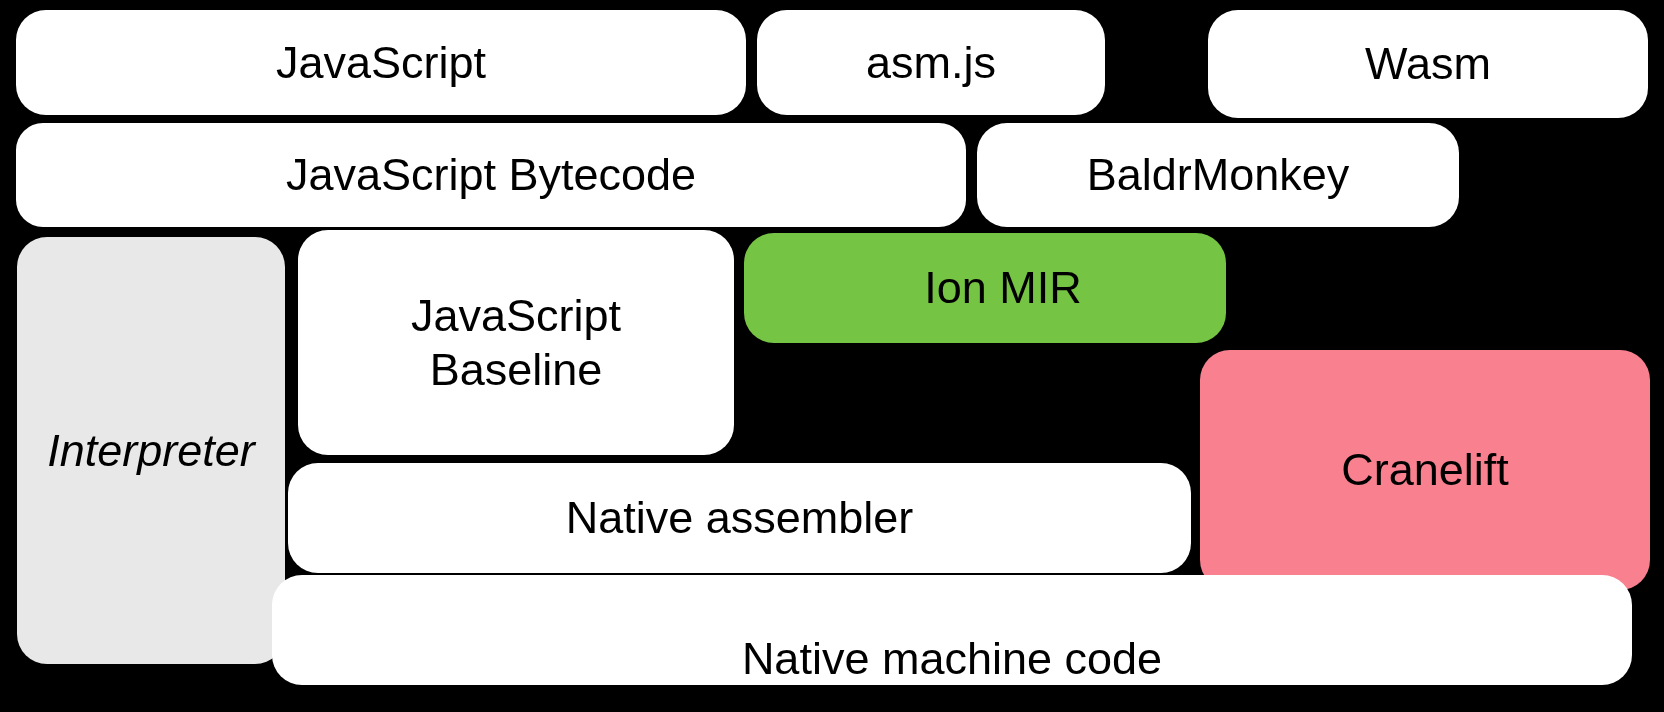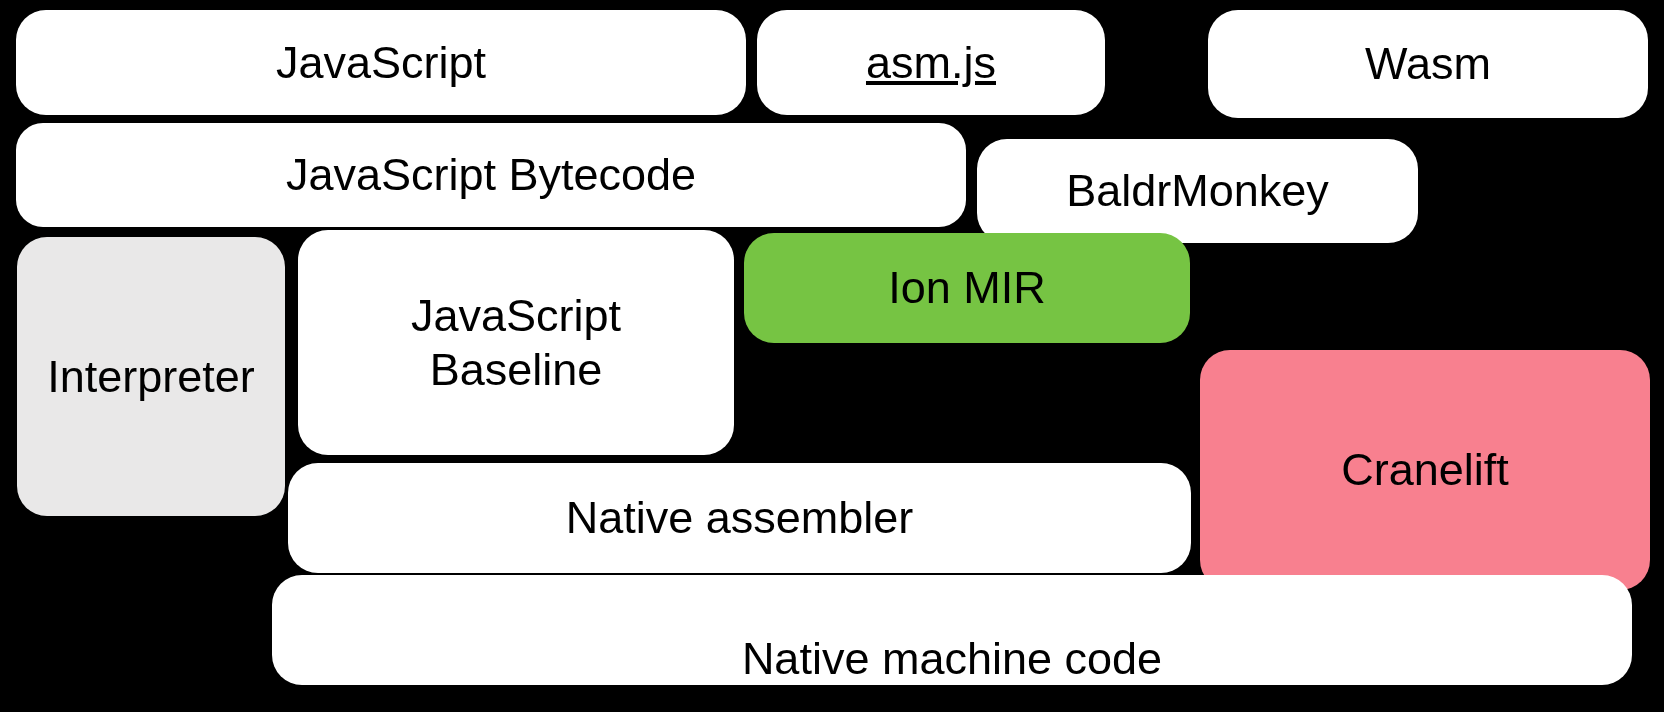--- a/index.html
+++ b/index.html
@@ -22,30 +22,30 @@
     flex-direction: column;
     align-items: center;
     justify-content: center;
     text-align: center;
     font-size: 45px;
     line-height: 1.18;
     color: var(--text, #000);
     background: var(--box_white, #fff);
   }
   .gray  { background: var(--box_gray,  #e9e8e8); }
-  .green { background: var(--box_green, #76c443); }
+  .green { background: var(--box_green, #76c443); padding-left: 36px; }
   .pink  { background: var(--box_pink,  #f8808f); justify-content: center; }
 
   
   #box-javascript   { left: 16px;   top: 10px;  width: 730px;  height: 105px; }
-  #box-asmjs        { left: 757px;  top: 10px;  width: 348px;  height: 105px; text-decoration: underline; }
+  #box-asmjs        { left: 757px;  top: 10px;  width: 348px;  height: 105px; }
   #box-wasm         { left: 1208px; top: 10px;  width: 440px;  height: 108px; }
   #box-bytecode     { left: 16px;   top: 123px; width: 950px;  height: 104px; border-radius: 27px; }
-  #box-baldrmonkey  { left: 977px;  top: 123px; width: 441px;  height: 104px; margin-top: 16px; }
-  #box-interpreter  { left: 17px;   top: 237px; width: 268px;  height: 279px; }
+  #box-baldrmonkey  { left: 977px;  top: 123px; width: 482px;  height: 104px; }
+  #box-interpreter  { left: 17px;   top: 237px; width: 268px;  height: 427px; font-style: italic; }
   #box-baseline     { left: 298px;  top: 230px; width: 436px;  height: 225px; }
   #box-ion-mir      { left: 744px;  top: 233px; width: 446px;  height: 110px; }
   #box-ion-lir      { left: 744px;  top: 352px; width: 446px;  height: 103px; }
   #box-cranelift    { left: 1200px; top: 350px; width: 450px;  height: 240px; }
   #box-macro        { left: 288px;  top: 463px; width: 903px;  height: 110px; }
   #box-native       { left: 272px;  top: 575px; width: 1360px; height: 110px; justify-content: flex-end; }
 </style>
 </head>
 <body>
 

